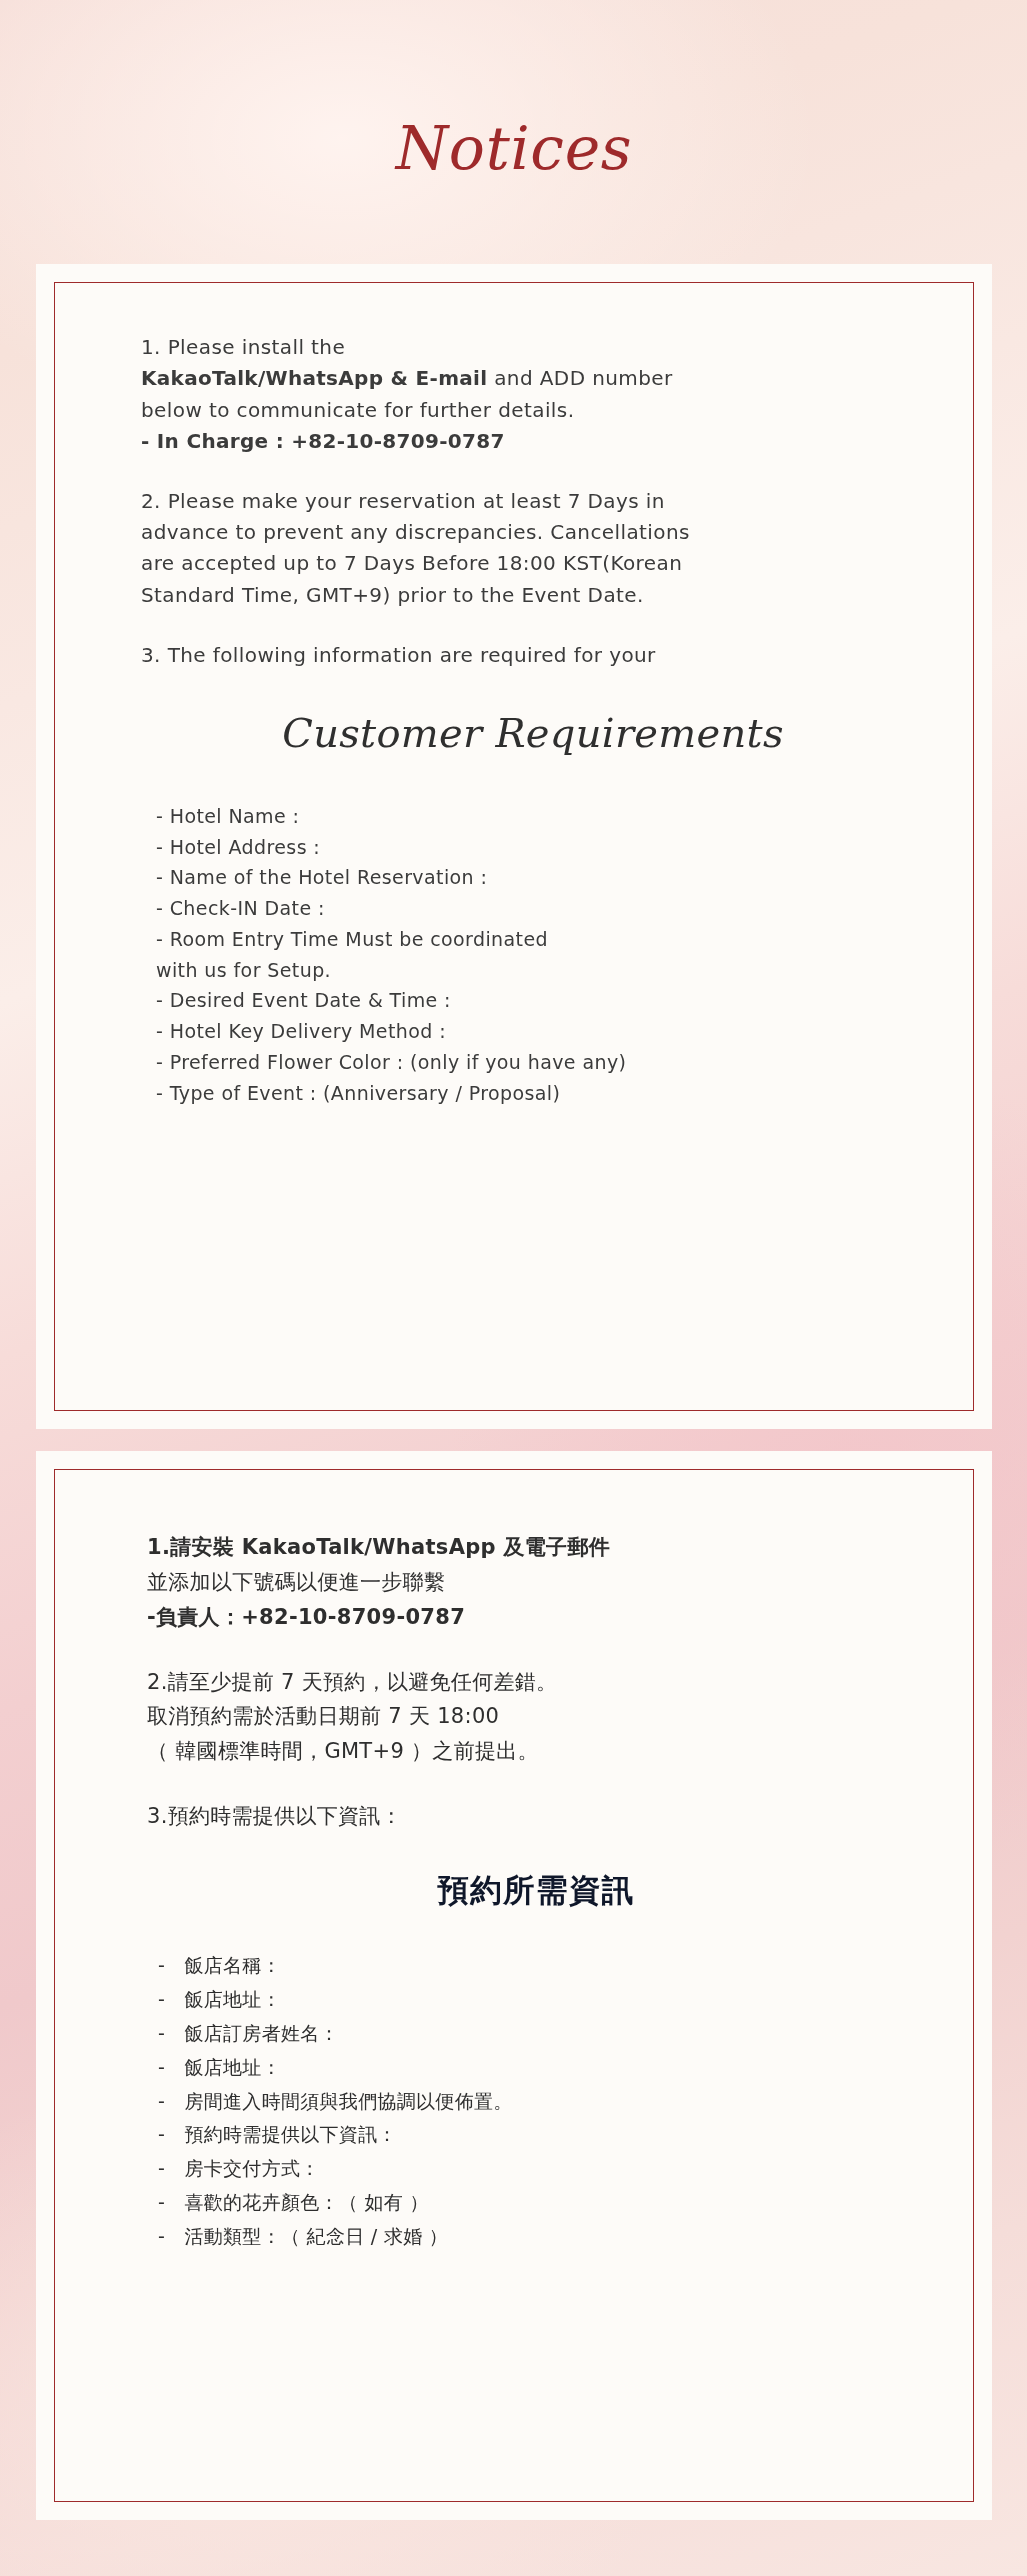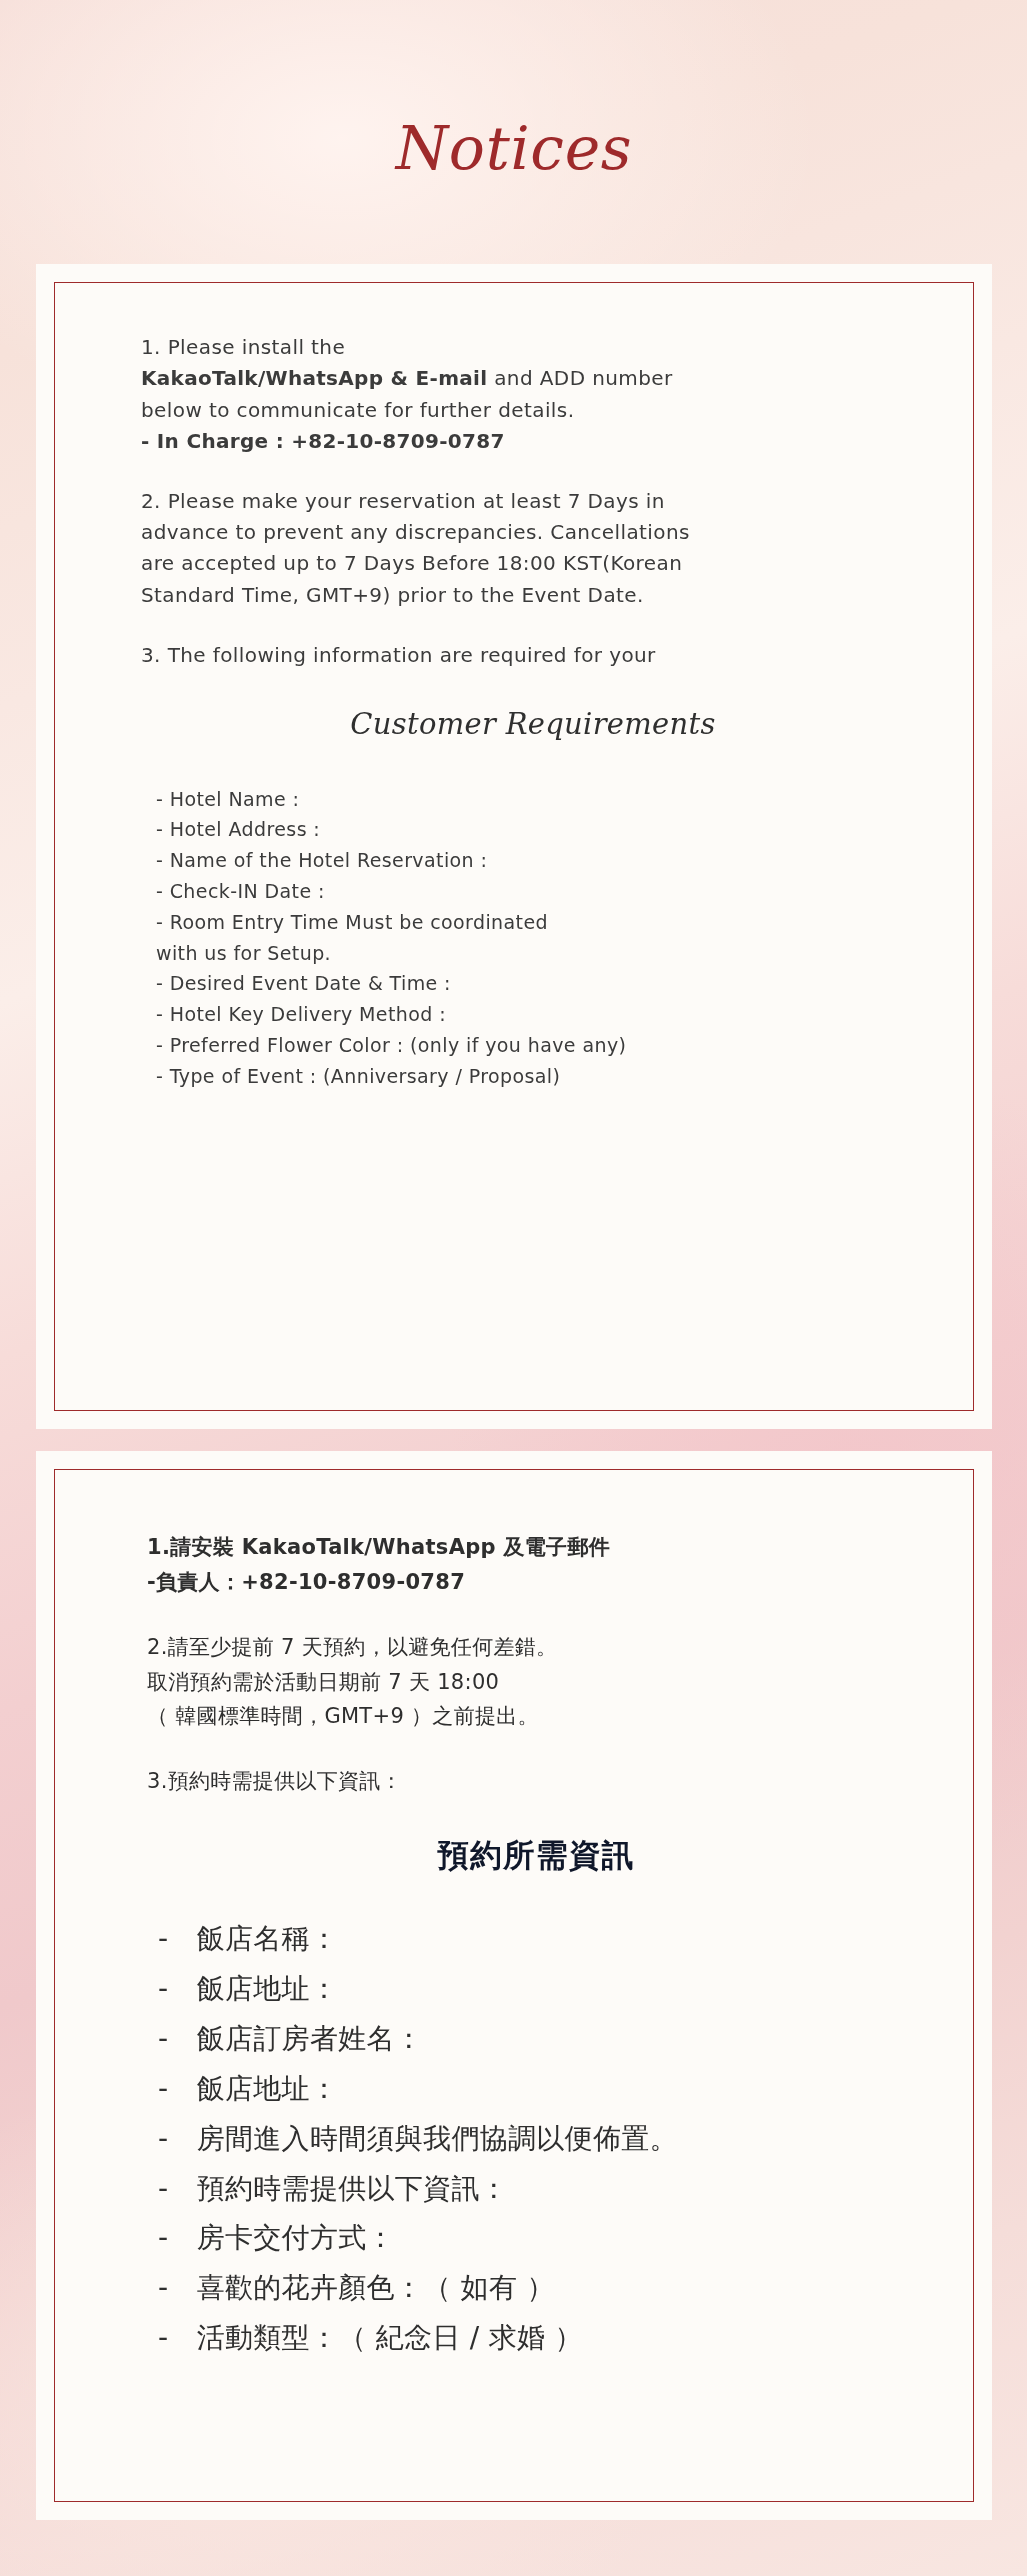--- a/index.html
+++ b/index.html
@@ -108,21 +108,21 @@
   }
   .para { margin-bottom: 29px; }
   .para:last-child { margin-bottom: 0; }
   .para .line { display: block; white-space: pre-wrap; }
 
   .en-body { padding-left: 38px; padding-top: 12.3px; }
 
   .sub-title {
     font-family: "DejaVu Serif", serif;
     font-style: italic;
-    font-size: 29px;
+    font-size: 40px;
     color: #2f2f2f;
     text-align: center;
     margin: 31.5px 0 36px 0;
     letter-spacing: 0.3px;
   }
 
   .req-list { padding-left: 15px; }
   .req-list .req-item {
     display: block;
     font-family: "DejaVu Sans", sans-serif;
@@ -151,21 +151,21 @@
     font-size: 31.5px;
     color: #0f172a;
     text-align: center;
     margin: 27px 0 33px 0;
     letter-spacing: 1.4px;
   }
 
   .zh-req-list { padding-left: 11px; }
   .zh-req-list .req-item {
     display: block;
-    font-size: 28px;
+    font-size: 19px;
     line-height: 1.78;
     color: #2e2e2e;
     letter-spacing: 0.3px;
     white-space: pre-wrap;
   }
 </style>
 </head>
 <body>
 
 <div class="bg-tint-a"></div>
@@ -214,20 +214,21 @@
       </div>
     </div>
   </div>
 
   <div class="panel" id="panel-zh">
     <div class="panel-inner">
       <div class="zh zh-body">
         <div id="zh-paragraphs">
             <div class="para">
               <span class="line"><span class="strong">1.請安裝 KakaoTalk/WhatsApp 及電子郵件</span></span>
+              <span class="line"><span>並添加以下號碼以便進一步聯繫</span></span>
               <span class="line"><span class="strong">-負責人：+82-10-8709-0787</span></span>
             </div>
             <div class="para">
               <span class="line"><span>2.請至少提前 7 天預約，以避免任何差錯。</span></span>
               <span class="line"><span>取消預約需於活動日期前 7 天 18:00</span></span>
               <span class="line"><span>（ 韓國標準時間，GMT+9 ）之前提出。</span></span>
             </div>
             <div class="para">
               <span class="line"><span>3.預約時需提供以下資訊：</span></span>
             </div>

